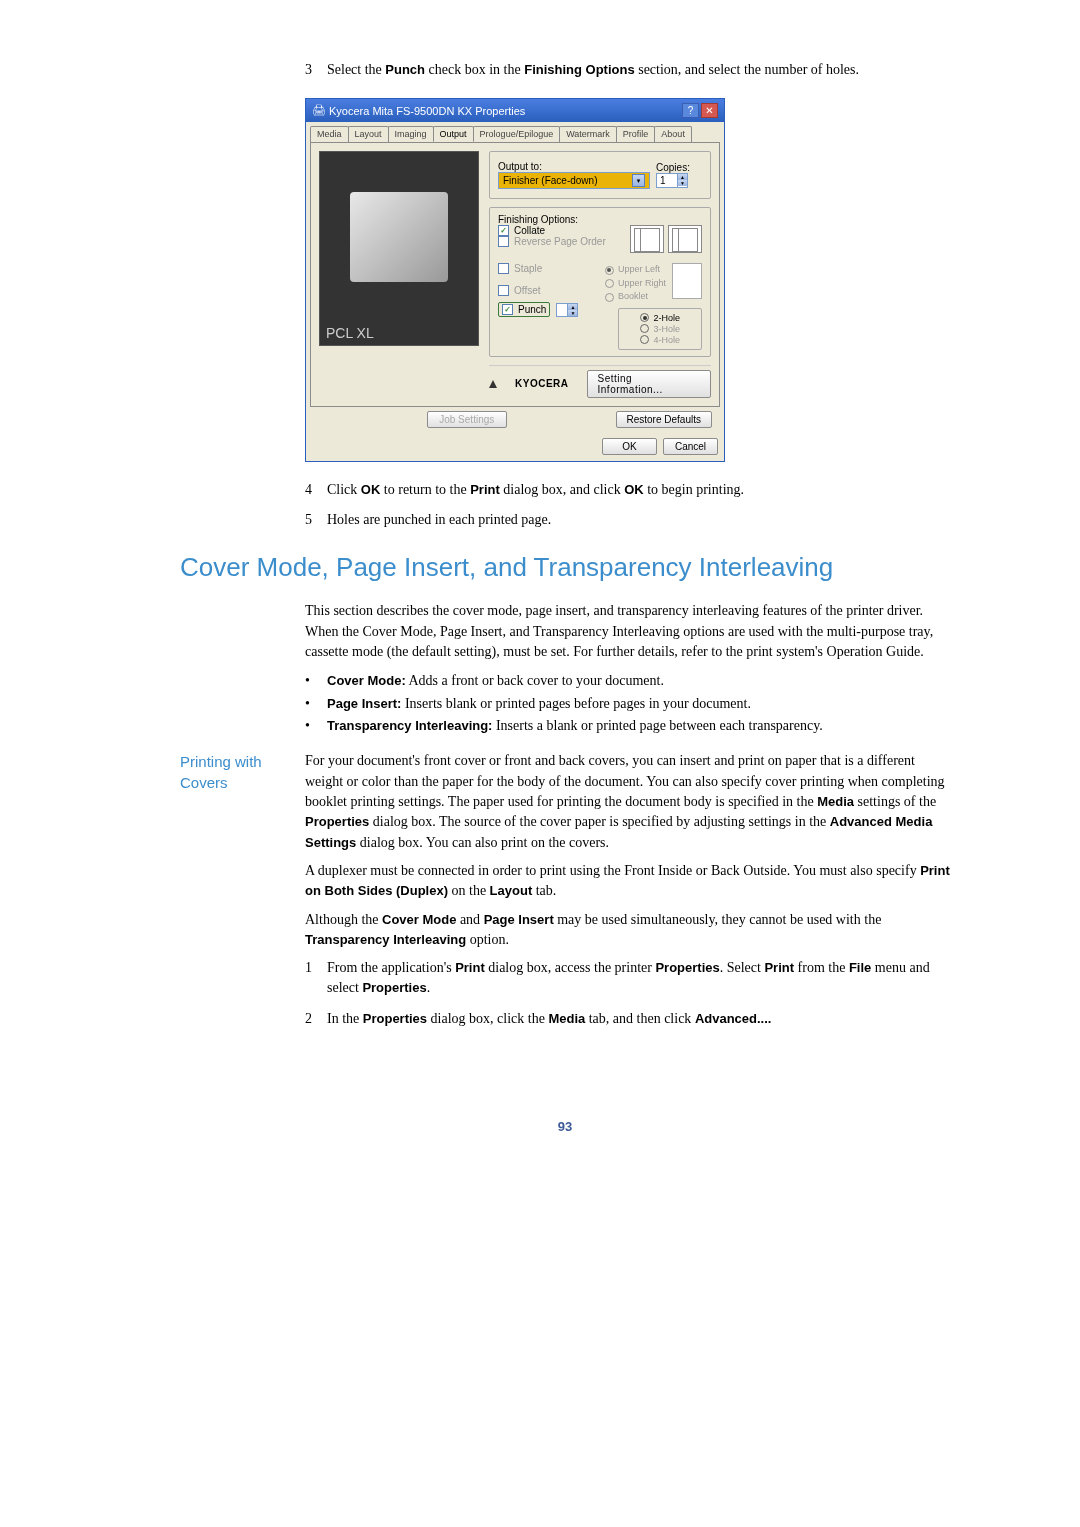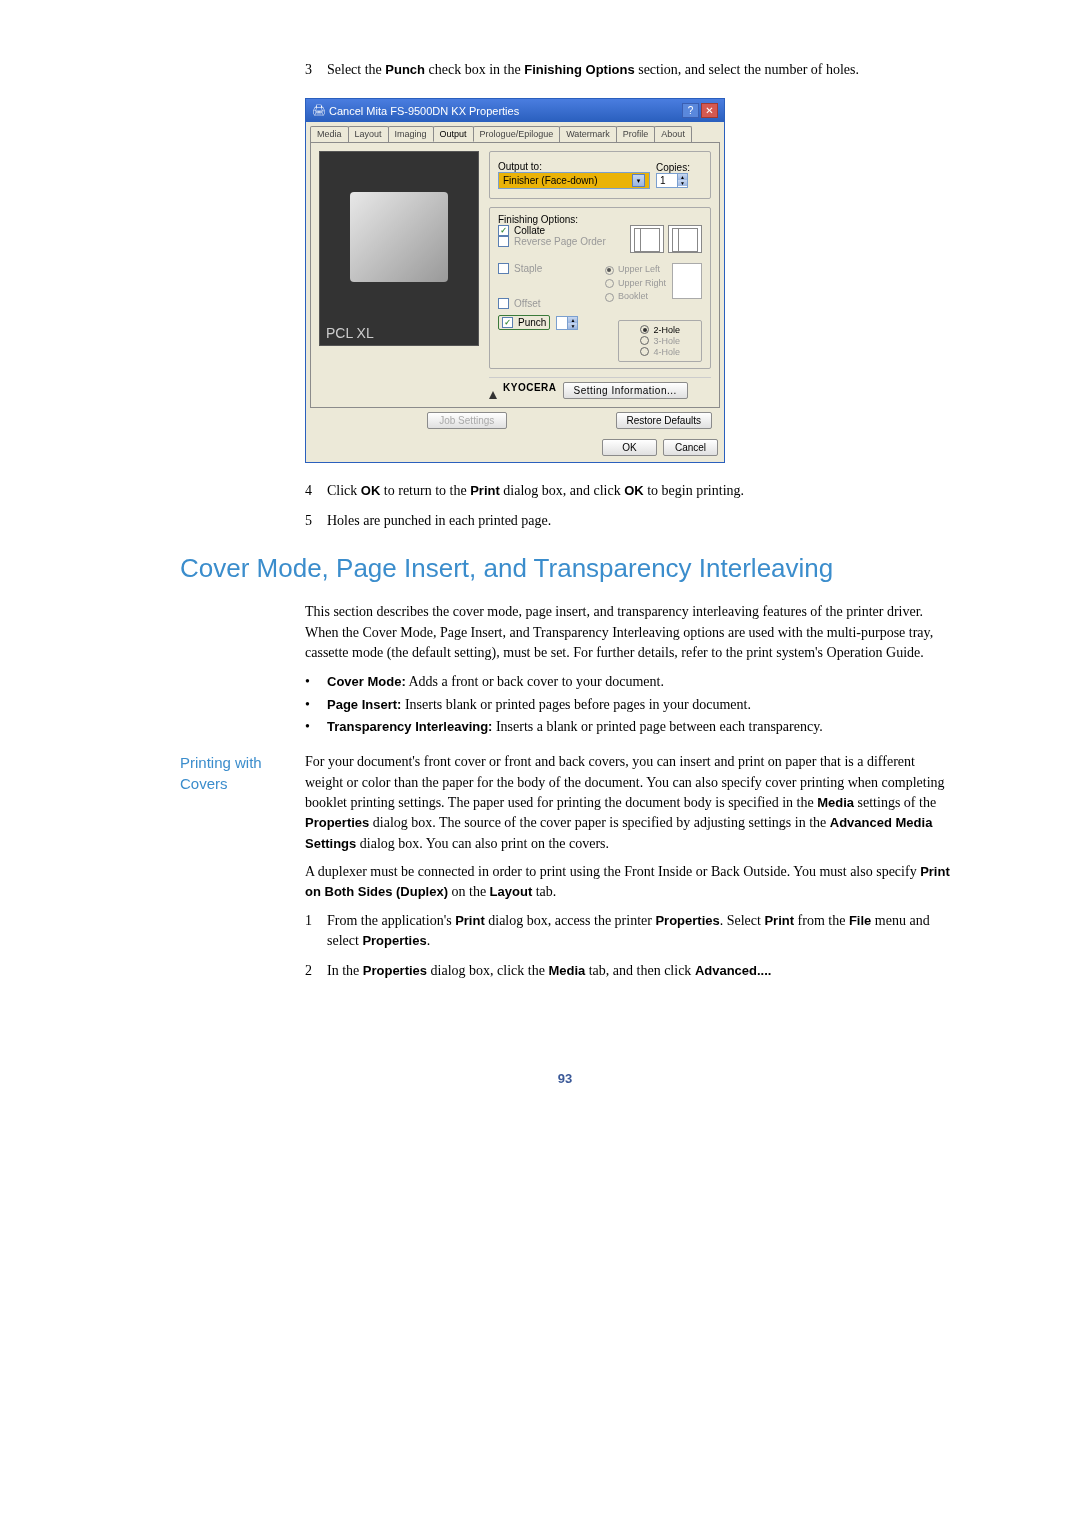--- a/index.html
+++ b/index.html
@@ -209,21 +209,21 @@
     margin-top: 6px;
   }
   .btn {
     border: 1px solid #8b8b8b;
     background: linear-gradient(#fff, #e0e0e0);
     padding: 2px 10px;
     font-size: 10px;
     border-radius: 2px;
   }
   .btn.disabled { color: #aaa; }
-  .logo-kyo { font-weight: bold; font-size: 10px; letter-spacing: 0.5px; display:flex; gap: 6px;}
+  .logo-kyo { font-weight: bold; font-size: 10px; letter-spacing: 0.5px; display:flex; align-items: center; gap: 18px;}
   .logo-kyo .circ { width: 8px; border-bottom: 8px solid #333; border-left: 4px solid transparent; border-right: 4px solid transparent; transform: rotate(0deg); }
   .dlg-bottom {
     padding: 6px;
     display: flex;
     justify-content: flex-end;
     gap: 6px;
   }
   
   .h1 {
     color: #3b8dcc;
@@ -299,21 +299,21 @@
       <div class="step-num">3</div>
       <div class="step-text">
         <span>Select the </span><span class="bold">Punch</span><span> check box in the </span><span class="bold">Finishing Options</span><span> section, and select the number of holes.</span>
       </div>
     </div>
 
     <div class="dialog-wrap">
       <div class="dialog">
         <div class="dlg-title">
           <span>🖨&nbsp;</span>
-          <span class="tt">Cancel Mita FS-9500DN KX Properties</span>
+          <span class="tt">Kyocera Mita FS-9500DN KX Properties</span>
           <div class="btns">
             <div class="sq help">?</div>
             <div class="sq">✕</div>
           </div>
         </div>
         <div class="tabs">
           <div class="tab">Media</div>
           <div class="tab">Layout</div>
           <div class="tab">Imaging</div>
           <div class="tab active">Output</div>
@@ -366,39 +366,39 @@
                   <div class="coll-icon"></div>
                   <div class="coll-icon"></div>
                 </div>
               </div>
               <div style="display:flex; gap:10px; margin-top:10px; align-items:flex-start;">
                 <div style="flex:1">
                   <div class="chk disabled">
                       <span class="box"></span>
                       <span>Staple</span>
                     </div>
-                  <div class="chk disabled" style="margin-top:24px">
+                  <div class="chk disabled" style="margin-top:11px">
                       <span class="box"></span>
                       <span>Offset</span>
                     </div>
                   <div class="row" style="margin-top:6px;">
                     <div class="chk" style="border:1px solid #3a7a3a; padding:1px 3px; border-radius:2px;">
                         <span class="box">✓</span>
                         <span>Punch</span>
                       </div>
                     <div class="spin" style="width:22px">
                         <span class="val"></span>
                         <span class="arrows">
                           <span>▲</span>
                           <span>▼</span>
                         </span>
                       </div>
                   </div>
                 </div>
-                <div style="display:flex; flex-direction:column; gap:16px; align-items:flex-end;">
+                <div style="display:flex; flex-direction:column; gap:4px; align-items:flex-end;">
                   <div style="display:flex; gap:6px; align-items:flex-start;">
                     <div class="radio-stack">
                       <div class="r">
                           <span class="dot sel"></span>
                           <span>Upper Left</span>
                         </div>
                       <div class="r">
                           <span class="dot"></span>
                           <span>Upper Right</span>
                         </div>
@@ -479,20 +479,23 @@
 
     <div class="section-row">
       <div class="side-title">Printing with Covers</div>
       <div class="section-body">
         <div class="para">
           <span>For your document's front cover or front and back covers, you can insert and print on paper that is a different weight or color than the paper for the body of the document. You can also specify cover printing when completing booklet printing settings. The paper used for printing the document body is specified in the </span><span class="bold">Media</span><span> settings of the </span><span class="bold">Properties</span><span> dialog box. The source of the cover paper is specified by adjusting settings in the </span><span class="bold">Advanced Media Settings</span><span> dialog box. You can also print on the covers.</span>
         </div>
         <div class="para">
           <span>A duplexer must be connected in order to print using the Front Inside or Back Outside. You must also specify </span><span class="bold">Print on Both Sides (Duplex)</span><span> on the </span><span class="bold">Layout</span><span> tab.</span>
         </div>
+        <div class="para">
+          <span>Although the </span><span class="bold">Cover Mode</span><span> and </span><span class="bold">Page Insert</span><span> may be used simultaneously, they cannot be used with the </span><span class="bold">Transparency Interleaving</span><span> option.</span>
+        </div>
 
         <div class="step">
           <div class="step-num">1</div>
           <div class="step-text">
             <span>From the application's </span><span class="bold">Print</span><span> dialog box, access the printer </span><span class="bold">Properties</span><span>. Select </span><span class="bold">Print</span><span> from the </span><span class="bold">File</span><span> menu and select </span><span class="bold">Properties</span><span>.</span>
           </div>
         </div>
         <div class="step">
           <div class="step-num">2</div>
           <div class="step-text">

